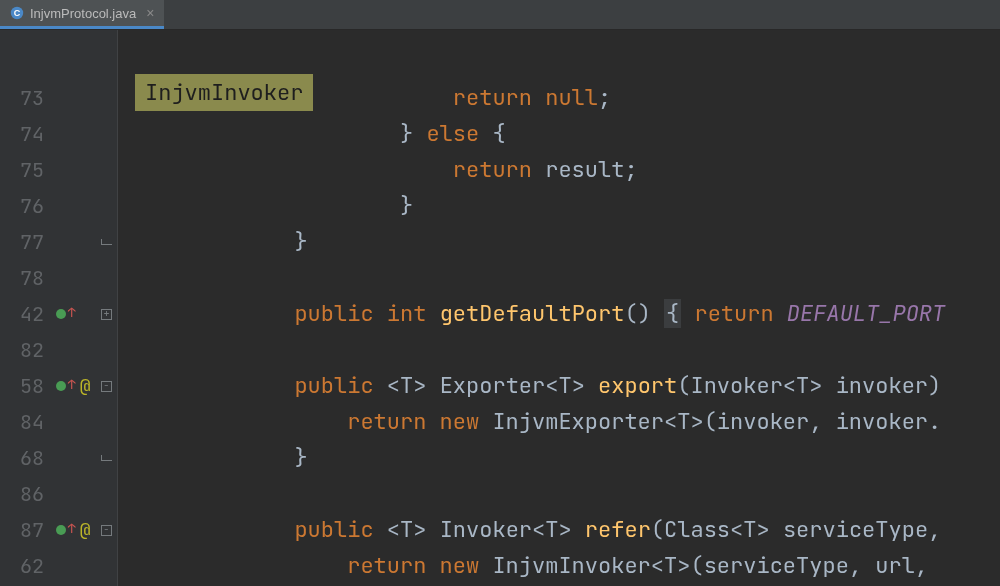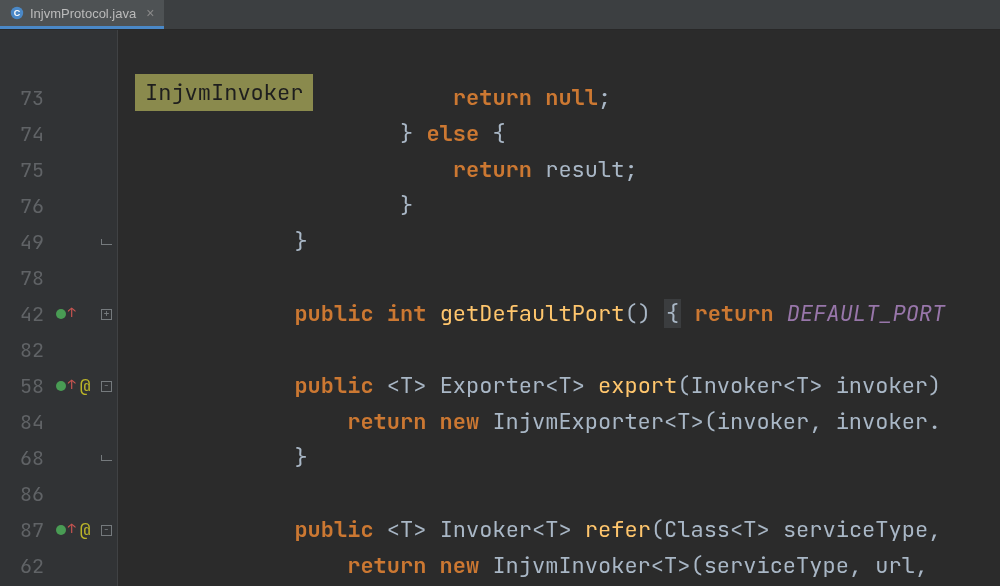--- a/index.html
+++ b/index.html
@@ -104,21 +104,21 @@
     top: 44px;
     left: 135px;
     background: #8a8a4d;
     color: #1e1e1e;
     font-family: "JetBrains Mono", monospace;
     font-size: 22px;
     padding: 4px 10px;
     z-index: 5;
   }
   
-  .kw   { color: #cc7832; font-weight: bold; }
+  .kw   { color: #cc7832; }
   .ident{ color: #a9b7c6; }
   .def  { color: #ffc66d; }
   .type { color: #a9b7c6; }
   .punc { color: #a9b7c6; }
   .const{ color: #9876aa; font-style: italic; }
   .open-brace-hl { background: #3b3d3f; padding: 0 2px; }
   .at   { color: #a9b7c6; }
 
   .ov-green {
     width: 10px; height: 10px; border-radius: 50%;
@@ -160,21 +160,21 @@
 
 <div class="editor">
 
   <div class="breadcrumb">InjvmInvoker</div>
 
   <div class="gutter" id="gutter">
       <div class="ln">73</div>
       <div class="ln">74</div>
       <div class="ln">75</div>
       <div class="ln">76</div>
-      <div class="ln">49</div>
+      <div class="ln">77</div>
       <div class="ln">78</div>
       <div class="ln">42</div>
       <div class="ln">82</div>
       <div class="ln">58</div>
       <div class="ln">84</div>
       <div class="ln">68</div>
       <div class="ln">86</div>
       <div class="ln">87</div>
       <div class="ln">62</div>
       <div class="ln">89</div>

